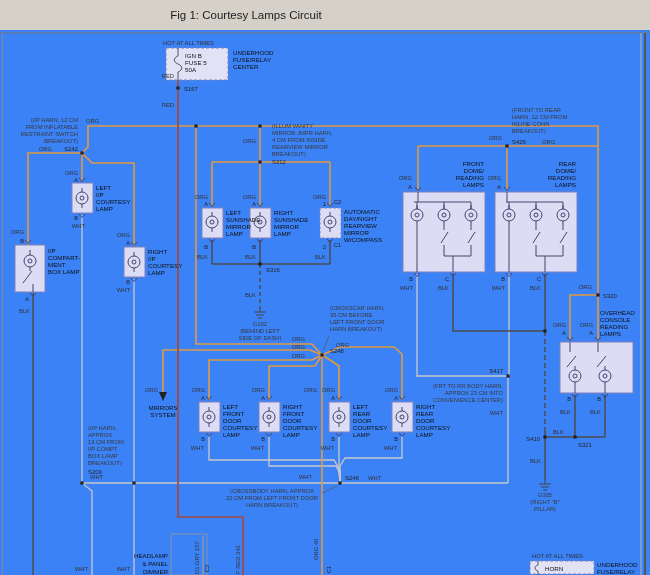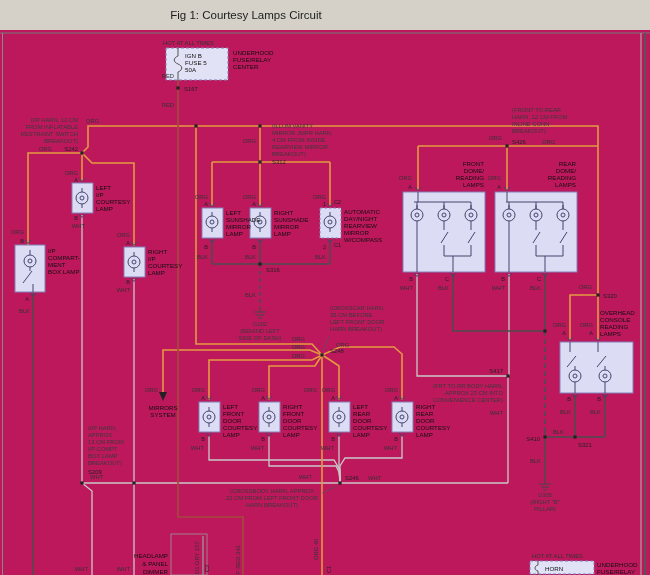--- a/index.html
+++ b/index.html
@@ -1,16 +1,16 @@
 <!DOCTYPE html>
 <html><head>
 <meta charset="utf-8">
 <style>
   html,body{margin:0;padding:0;background:#fff;}
-  #stage{position:relative;width:650px;height:575px;overflow:hidden;background:#be185d;}
+  #stage{position:relative;width:650px;height:575px;overflow:hidden;background:#3b82f6;}
   svg{display:block;}
   text{font-family:"Liberation Sans",sans-serif;fill:#2e2e2e;}
   .t{font-size:11.5px;fill:#1c1c1c;}
   .c{font-size:6.2px;fill:#101010;}
   .w{font-size:5.8px;fill:#333;}
   .p{font-size:5.6px;fill:#222;}
   .s{font-size:5.9px;fill:#222;}
   .n{font-size:5.8px;fill:#3a3a3a;}
 </style>
 </head>

